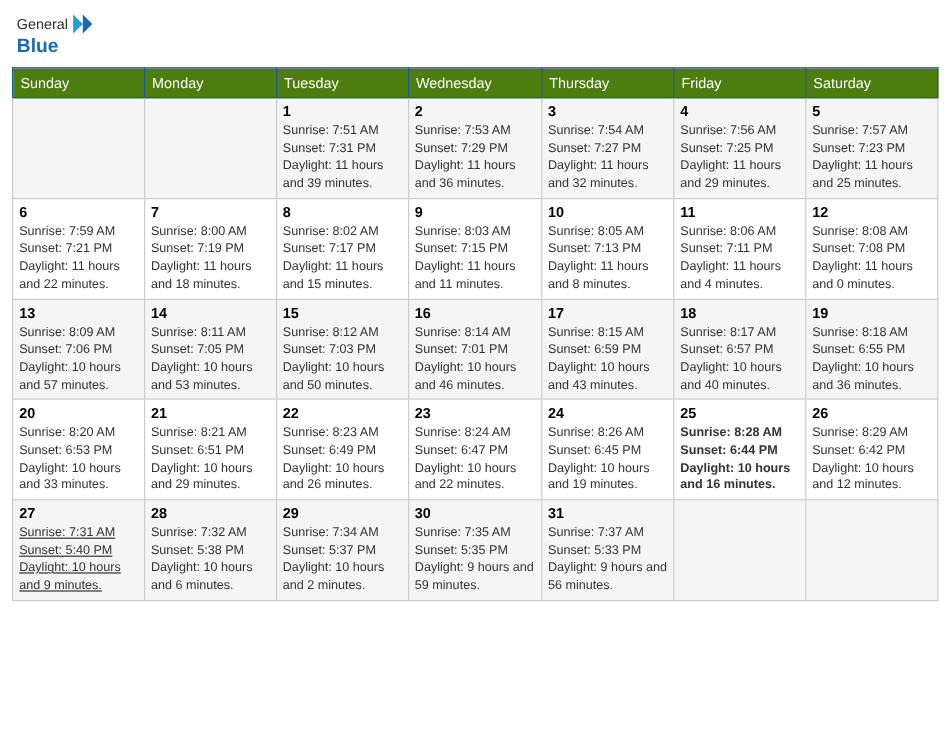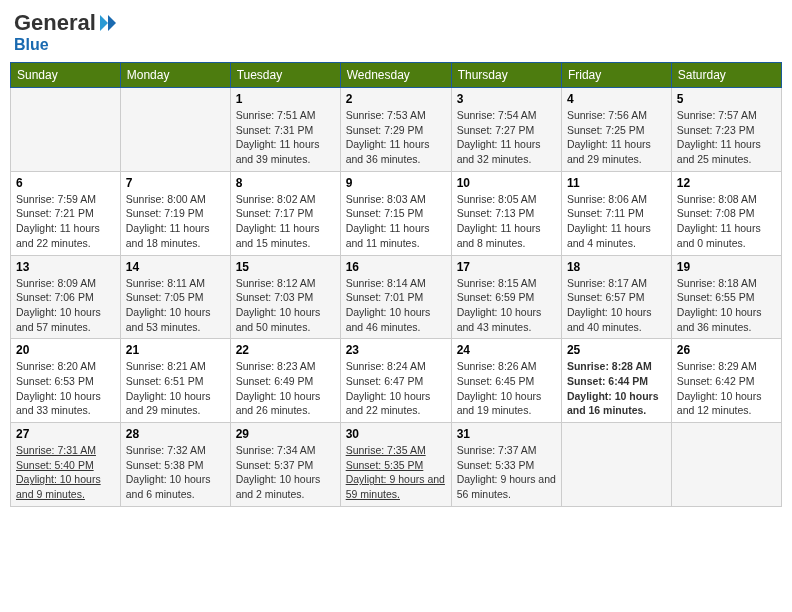--- a/index.html
+++ b/index.html
@@ -20,22 +20,22 @@
     .logo {
       display: flex;
       flex-direction: column;
       align-items: flex-start;
     }
     .logo-text {
       display: flex;
       align-items: center;
     }
     .logo-general {
-      font-size: 22px;
-      font-weight: bold;
+      font-size: 12px;
+      font-weight: normal;
       color: #333;
     }
     .logo-blue {
       font-size: 16px;
       font-weight: bold;
       color: #1a6ab0;
     }
     .logo-icon {
       width: 20px;
       height: 20px;
@@ -309,21 +309,21 @@
 Daylight: 10 hours and 6 minutes.</div>
         </td>
         <td>
           <span class="day-num">29</span>
           <div class="day-info" style="white-space: pre-line;">Sunrise: 7:34 AM
 Sunset: 5:37 PM
 Daylight: 10 hours and 2 minutes.</div>
         </td>
         <td>
           <span class="day-num">30</span>
-          <div class="day-info" style="white-space: pre-line; text-decoration: underline;">Sunrise: 7:35 AM
+          <div class="day-info" style="white-space: pre-line;">Sunrise: 7:35 AM
 Sunset: 5:35 PM
 Daylight: 9 hours and 59 minutes.</div>
         </td>
         <td>
           <span class="day-num">31</span>
           <div class="day-info" style="white-space: pre-line;">Sunrise: 7:37 AM
 Sunset: 5:33 PM
 Daylight: 9 hours and 56 minutes.</div>
         </td>
         <td></td>

